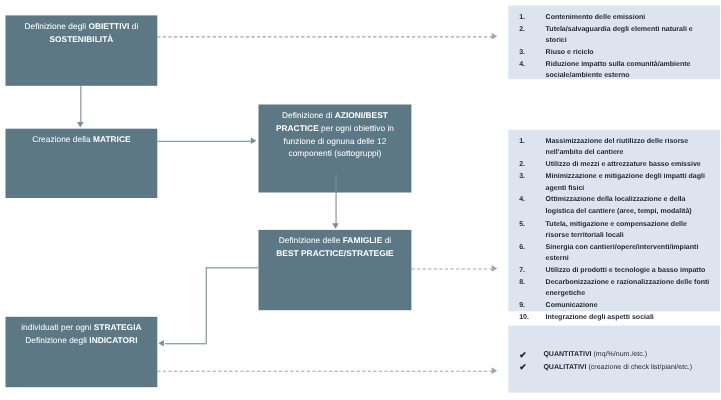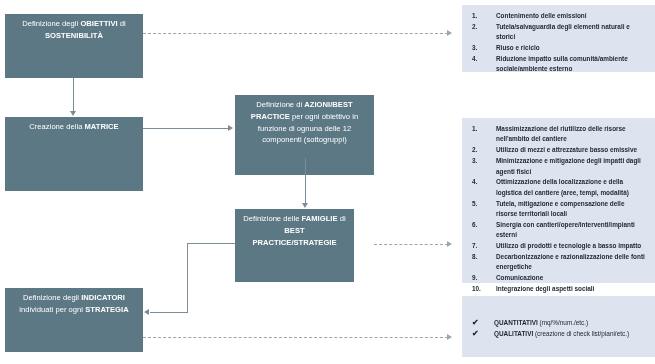--- a/index.html
+++ b/index.html
@@ -110,43 +110,43 @@
 
 <div id="canvas">
 
   <div class="flow-box" style="left:5px; top:14px; width:138px; height:64px;">
     <span>
       <span class="t"><span>Definizione degli </span><b>OBIETTIVI</b><span> di</span></span>
       <span class="t"><b>SOSTENIBILITÀ</b></span>
     </span>
   </div>
 
-  <div class="flow-box" style="left:5px; top:117px; width:138px; height:74px;">
+  <div class="flow-box" style="left:5px; top:117px; width:138px; height:63px;">
     <span>
       <span>Creazione della </span><b>MATRICE</b>
     </span>
   </div>
 
   <div class="flow-box" style="left:235px; top:95px; width:139px; height:80px;">
     <span>
       <span>Definizione di </span><b>AZIONI/BEST</b>
       <b>PRACTICE</b><span> per ogni obiettivo in funzione di ognuna delle 12 componenti (sottogruppi)</span>
     </span>
   </div>
 
-  <div class="flow-box" style="left:235px; top:209px; width:119px; height:73px;">
+  <div class="flow-box" style="left:235px; top:209px; width:139px; height:73px;">
     <span>
       <span>Definizione delle </span><b>FAMIGLIE</b><span> di </span><b>BEST PRACTICE/STRATEGIE</b>
     </span>
   </div>
 
   <div class="flow-box" style="left:5px; top:288px; width:138px; height:64px;">
     <span>
+      <span class="t"><span>individuati per ogni </span><b>STRATEGIA</b></span>
       <span class="t"><span>Definizione degli </span><b>INDICATORI</b></span>
-      <span class="t"><span>individuati per ogni </span><b>STRATEGIA</b></span>
     </span>
   </div>
 
   <div class="line v" style="left:73px; top:78px; height:33px;"></div>
   <div class="arrow-d" style="left:70px; top:111px;"></div>
 
   <div class="line h" style="left:143px; top:128px; width:85px;"></div>
   <div class="arrow-r" style="left:228px; top:125px;"></div>
 
   <div class="line v" style="left:305px; top:158px; height:45px;"></div>

